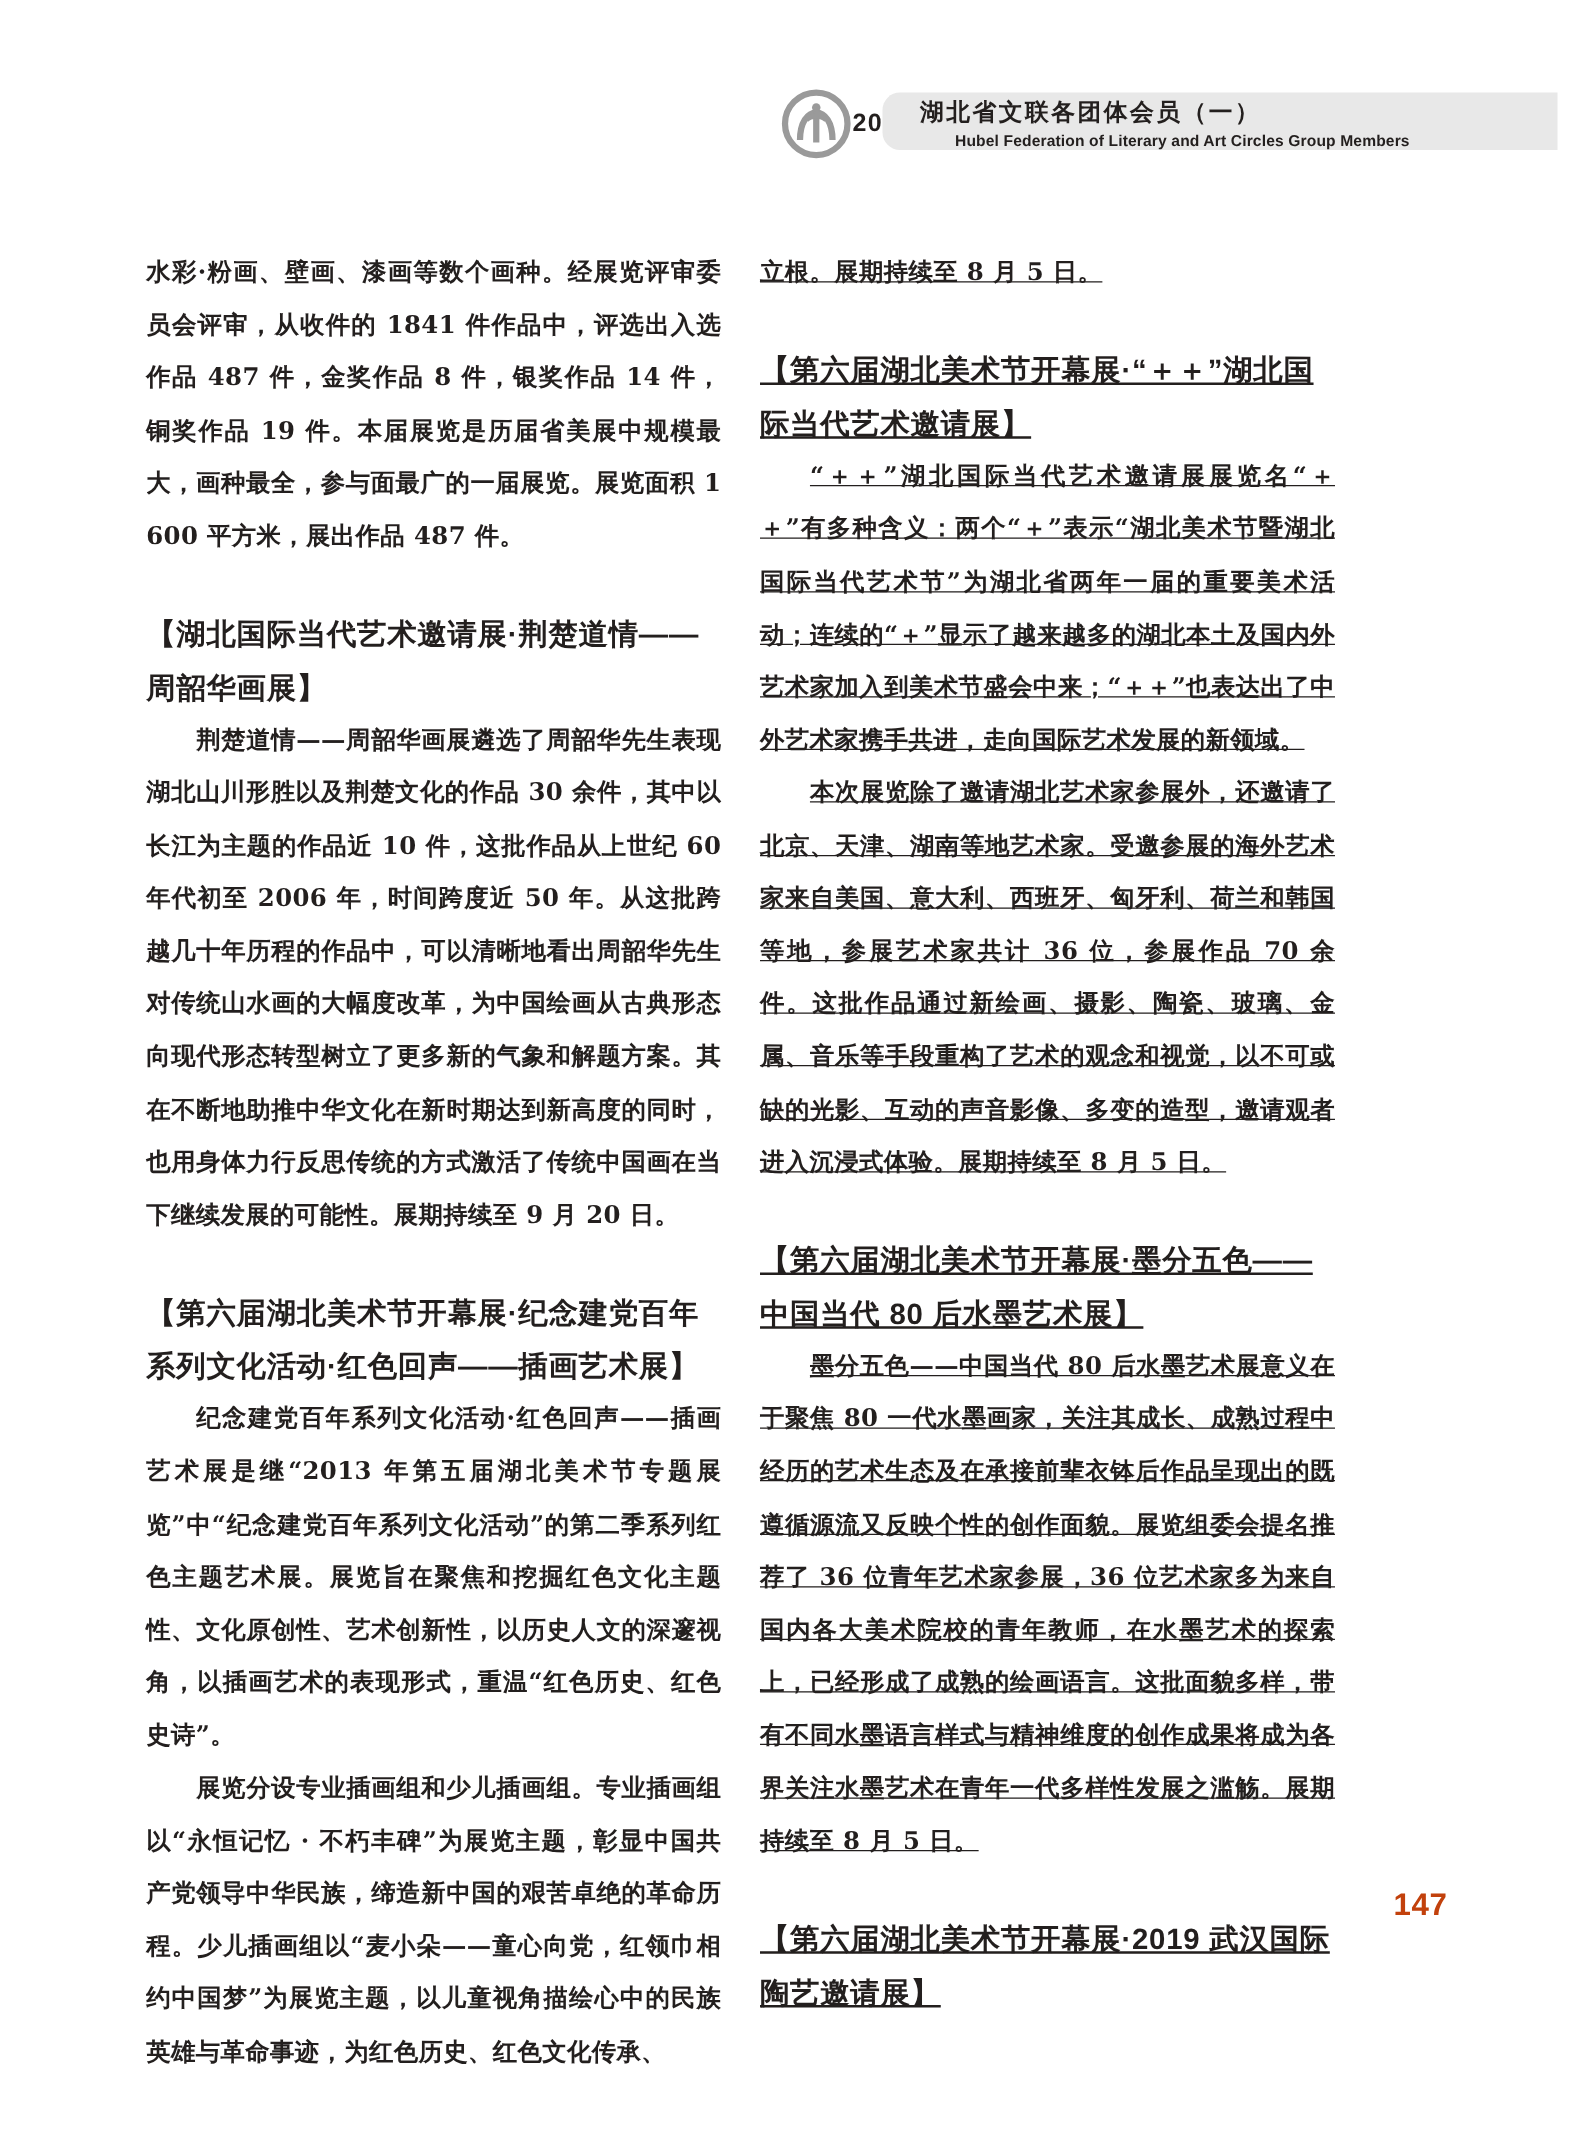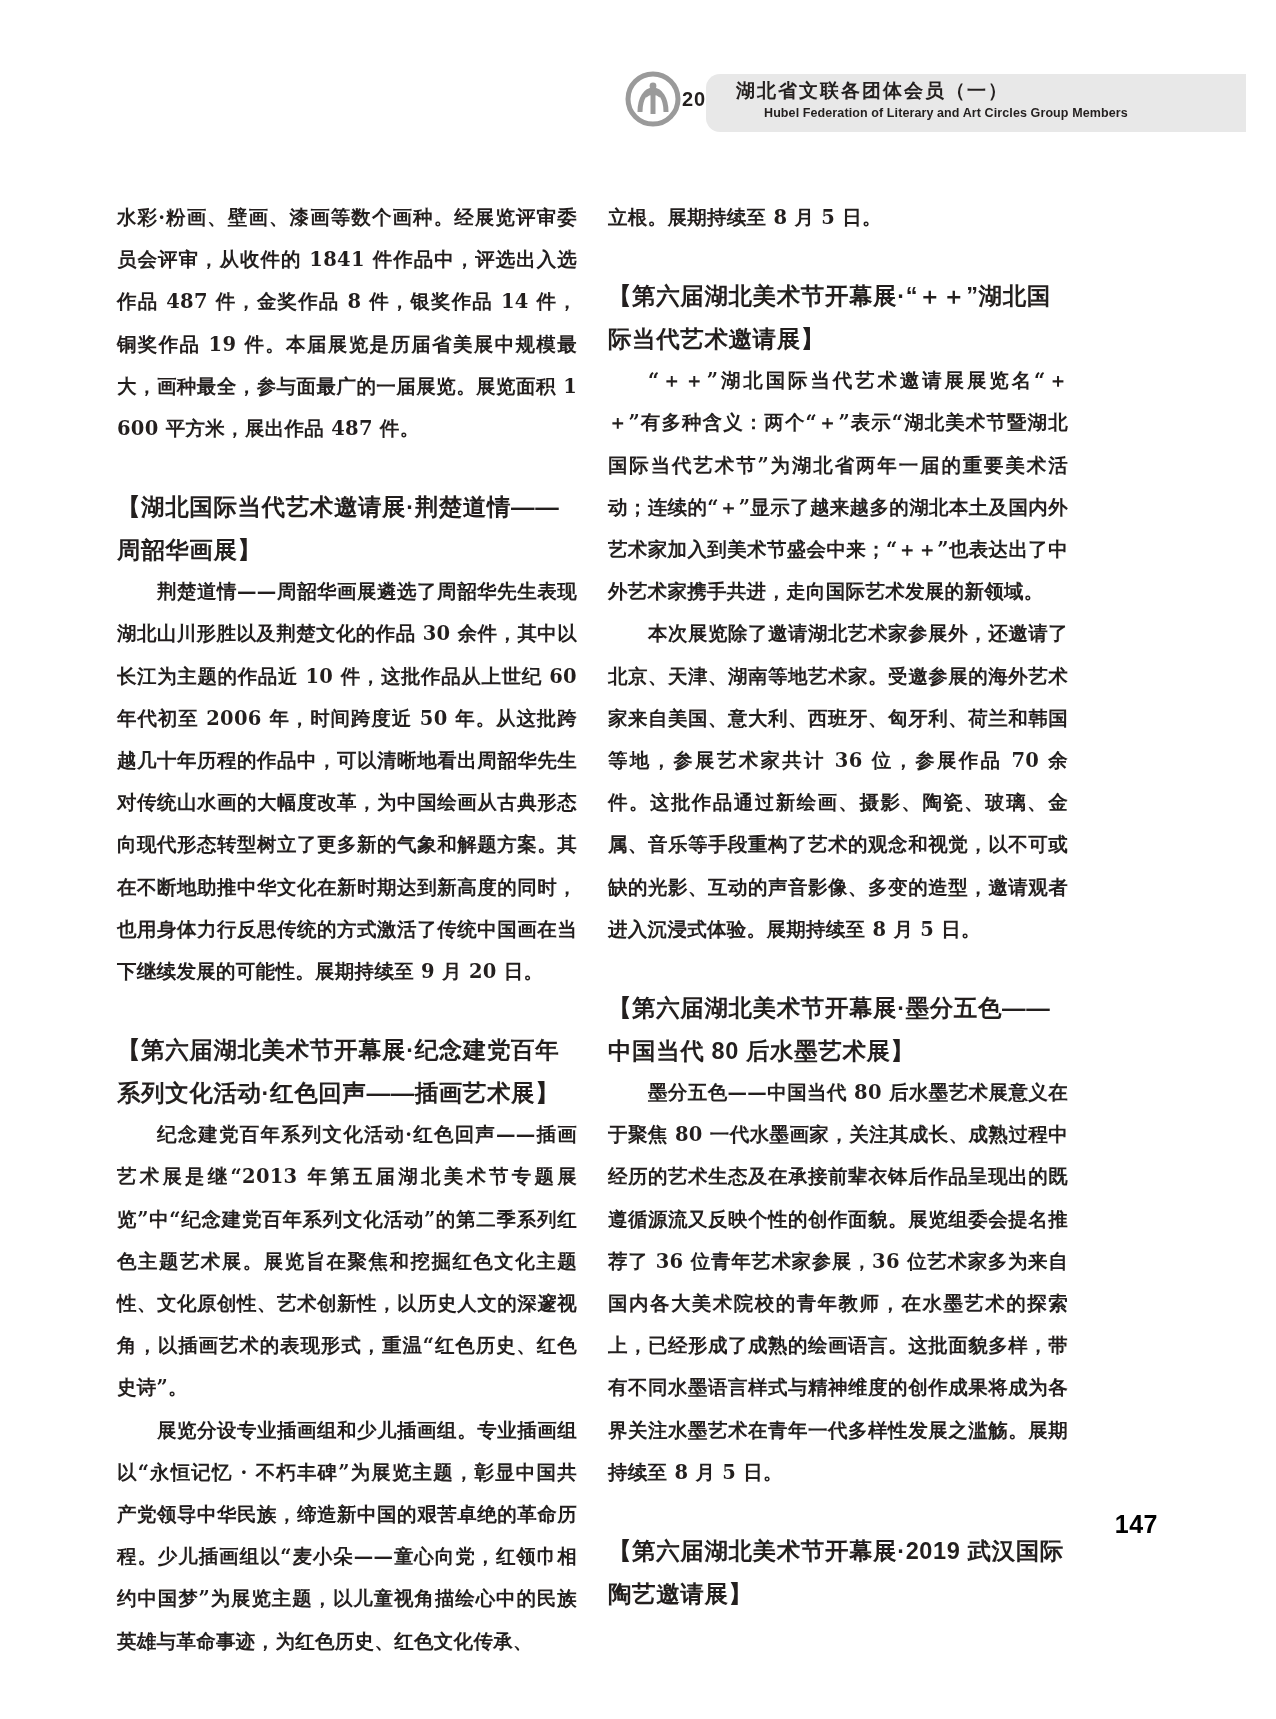--- a/index.html
+++ b/index.html
@@ -50,21 +50,21 @@
     letter-spacing: 1px;
     color: #231f1e;
     margin-top: 1px;
   }
   .header-plate {
     margin-left: -10px;
     margin-top: 6px;
     background: #e8e8e8;
     border-radius: 14px 0 0 14px;
     width: 540px;
-    height: 58px;
+    height: 46px;
     padding: 5px 0 0 30px;
     box-sizing: border-box;
   }
   .header-cn {
     font-family: "DejaVu Serif", "Liberation Serif", serif;
     font-weight: bold;
     font-size: 19px;
     letter-spacing: 2px;
     color: #231f1e;
     line-height: 1.25;
@@ -87,21 +87,21 @@
     top: 196px;
     left: 0;
     width: 1276px;
   }
   .col {
     position: absolute;
     top: 1px;
     width: 460px;
   }
   .col-left  { left: 117px; }
-  .col-right { left: 608px; }
+  .col-right { left: 608px; text-decoration: underline; }
 
   
   p.body {
     margin: 0;
     font-family: "DejaVu Serif", "Liberation Serif", serif;
     font-weight: bold;
     font-size: 19.5px;
     line-height: 42.2px;
     text-align: justify;
     text-align-last: left;
@@ -127,21 +127,21 @@
 
   
   .folio {
     position: absolute;
     right: 118px;
     bottom: 180px;
     font-family: "Liberation Sans", "DejaVu Sans", sans-serif;
     font-weight: bold;
     font-size: 25px;
     letter-spacing: 0.5px;
-    color: #000000;
+    color: #c2410c;
   }
 </style>
 </head>
 <body>
 
 <div class="page-header">
   <div class="header-inner">
 
     <div class="logo-block">
       <div class="logo-mark">

